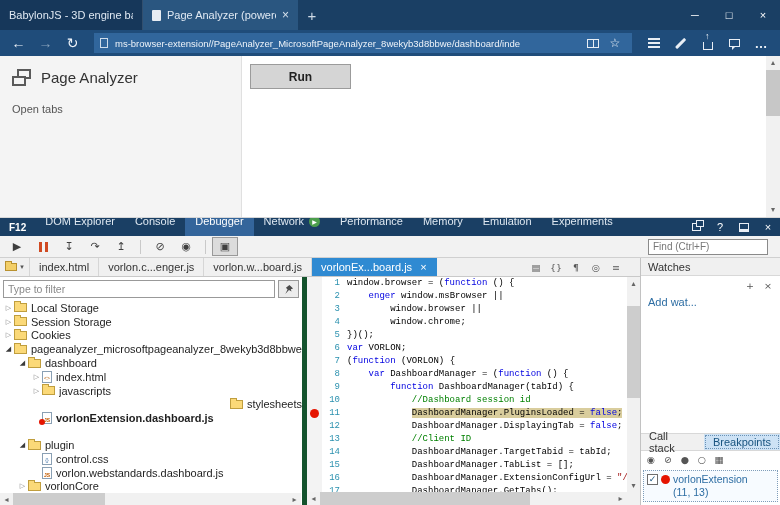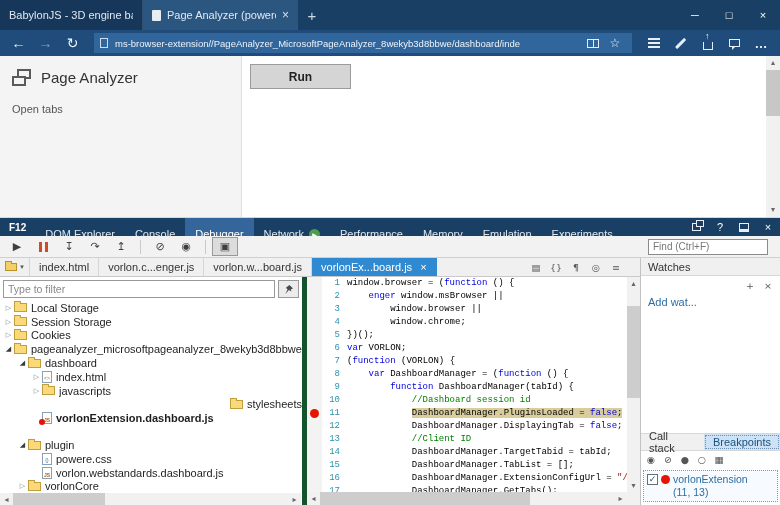--- a/index.html
+++ b/index.html
@@ -51,21 +51,21 @@
 #run-btn{width:101px;height:25px;background:#d5d5d5;border:1px solid #9b9b9b;font-size:12px;font-weight:bold;color:#222;font-family:inherit}
 #page-scroll{position:absolute;top:0;right:0;bottom:0;width:14px;background:#f1f1f1;display:flex;flex-direction:column;align-items:center}
 .scroll-arrow{font-size:8px;color:#666;height:14px;line-height:14px;width:100%;text-align:center}
 #page-scroll .thumb{width:100%;height:46px;background:#c7c7c7}
 .track-space{flex:1}
 
 
 #devtools{flex:1;display:flex;flex-direction:column;min-height:0}
 #dt-tabbar{height:18px;background:#1a3f64;display:flex;align-items:stretch;color:#e9eef5;flex:0 0 auto}
 .f12-logo{display:flex;align-items:center;padding:0 9px;font-size:10px;font-weight:bold;color:#fff}
-.dt-tab{display:flex;align-items:center;padding:16px 10px;font-size:11px;color:#dfe8f1;white-space:nowrap}
+.dt-tab{display:flex;align-items:flex-end;padding:9px 10px;font-size:11px;color:#dfe8f1;white-space:nowrap}
 .dt-tab.active{background:#34659b;color:#fff}
 .net-badge{width:11px;height:11px;border-radius:50%;background:#4c9e4c;color:#fff;font-size:6px;display:flex;align-items:center;justify-content:center;margin-left:5px}
 #dt-win-icons{margin-left:auto;display:flex;align-items:stretch}
 .dt-winbtn{width:24px;display:flex;align-items:center;justify-content:center;color:#fff;font-size:11px}
 .ic-undock{width:9px;height:8px;border:1px solid #e9eef5;position:relative}
 .ic-undock::after{content:"";position:absolute;right:-4px;top:-4px;width:6px;height:5px;border:1px solid #e9eef5;background:#1a3f64}
 .ic-dock{width:10px;height:9px;border:1px solid #e9eef5;border-bottom-width:3px}
 
 #dt-toolbar{height:22px;background:#f2f2f2;border-bottom:1px solid #d0d0d0;display:flex;align-items:center;padding:0 4px;flex:0 0 auto}
 .tb-btn{width:26px;height:19px;display:inline-flex;align-items:center;justify-content:center;font-size:11px;color:#3f3f3f}
@@ -368,21 +368,21 @@
                   <span class="tree-label">vorlonExtension.dashboard.js</span>
                 </div>
                 <div class="tree-row" style="padding-left: 17px; margin-top: 13px;">
                   <span class="tree-arrow e">◢</span>
                   <span class="tree-icon folder"></span>
                   <span class="tree-label">plugin</span>
                 </div>
                 <div class="tree-row" style="padding-left: 31px;">
                   <span class="tree-arrow "></span>
                   <span class="tree-icon file-css"></span>
-                  <span class="tree-label">powere.css</span>
+                  <span class="tree-label">control.css</span>
                 </div>
                 <div class="tree-row" style="padding-left: 31px;">
                   <span class="tree-arrow "></span>
                   <span class="tree-icon file-js"></span>
                   <span class="tree-label">vorlon.webstandards.dashboard.js</span>
                 </div>
                 <div class="tree-row" style="padding-left: 17px;">
                   <span class="tree-arrow c">▷</span>
                   <span class="tree-icon folder"></span>
                   <span class="tree-label">vorlonCore</span>

